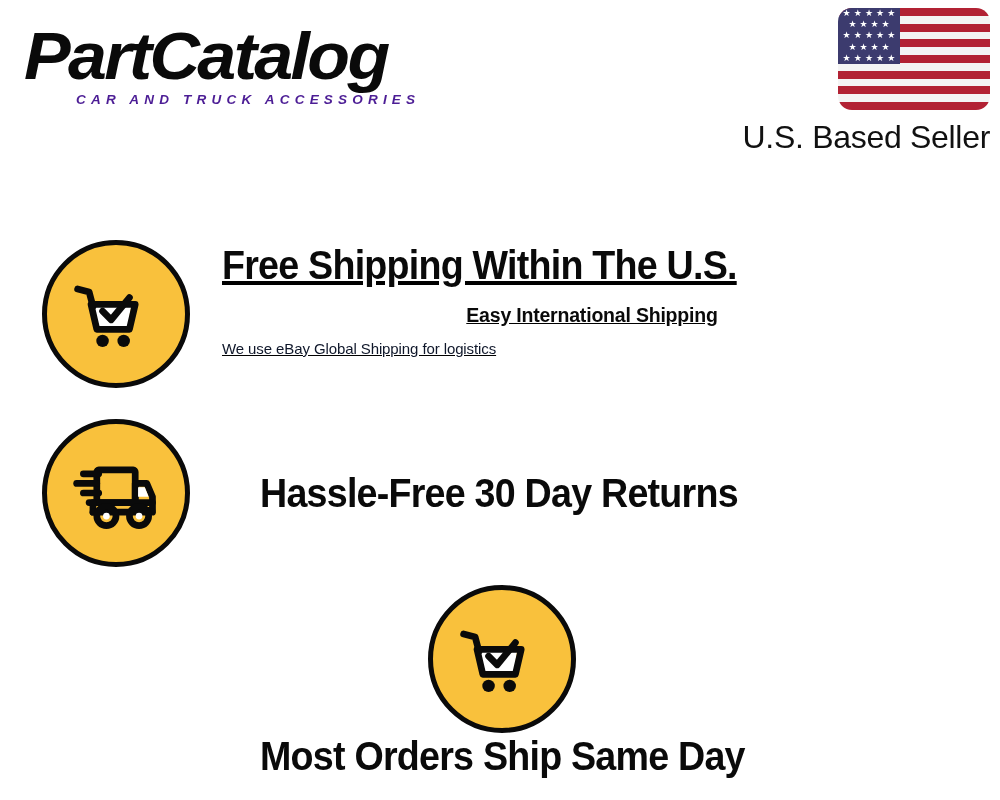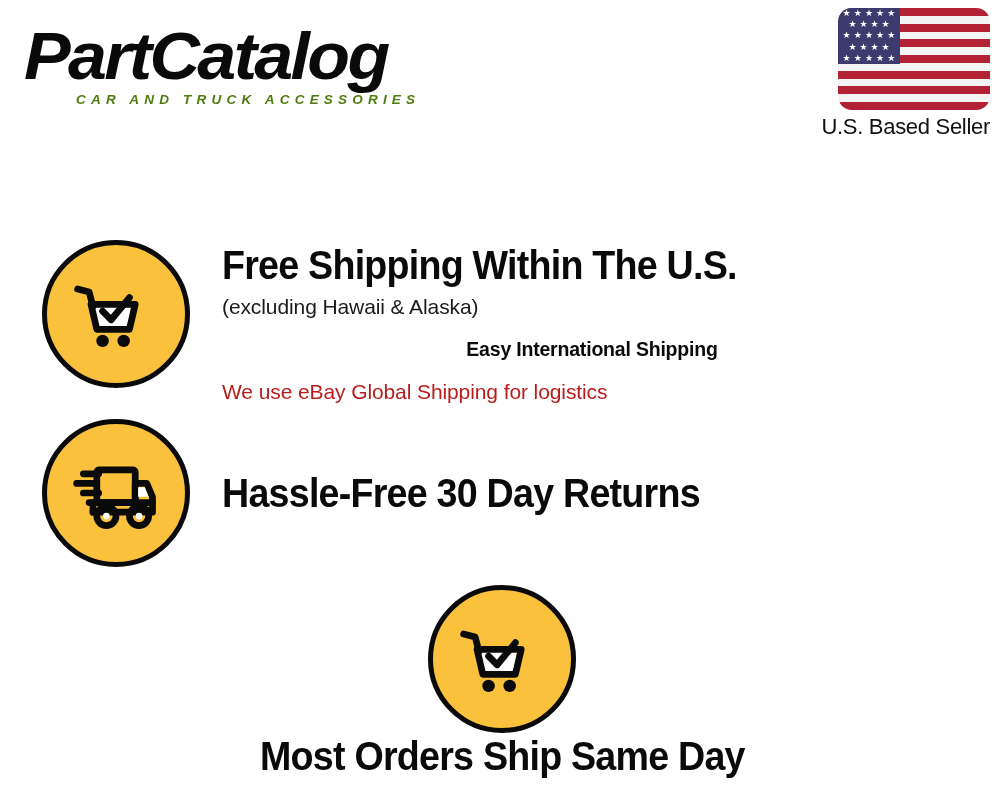--- a/index.html
+++ b/index.html
@@ -53,21 +53,21 @@
   }
 
   .logo-tagline {
     margin-top: 2px;
     margin-left: 52px;
     font-family: "Liberation Sans", sans-serif;
     font-weight: 700;
     font-style: italic;
     font-size: 13.5px;
     letter-spacing: 5.2px;
-    color: #4d7c0f;
+    color: #4c1d95;
     white-space: nowrap;
   }
 
   .seller-block {
     position: absolute;
     right: 10px;
     top: 8px;
     width: 280px;
     text-align: right;
   }
@@ -113,24 +113,24 @@
   .star {
     color: #ffffff;
     font-size: 9px;
     line-height: 9px;
   }
   .star-row.offset {
     padding: 0 9px;
   }
 
   .seller-label {
-    margin-top: 0;
+    margin-top: 10px;
     font-family: "Liberation Sans", sans-serif;
     font-weight: 400;
-    font-size: 22px;
+    font-size: 32px;
     line-height: 34px;
     color: #111111;
     letter-spacing: -0.3px;
     white-space: nowrap;
   }
 
   
   .features {
     position: absolute;
     top: 240px;
@@ -140,21 +140,21 @@
 
   .feature-row {
     position: absolute;
     left: 42px;
     width: 920px;
     display: flex;
     align-items: center;
   }
 
   .feature-row.row-1 { top: 0px;   height: 160px; align-items: flex-start; }
-  .feature-row.row-2 { top: 175px; height: 155px; }
+  .feature-row.row-2 { top: 175px; height: 155px; gap: 38px; }
   .feature-row.row-3 { top: 345px; height: 155px; flex-direction: column; }
 
   .icon-badge {
     flex: 0 0 auto;
     width: 148px;
     height: 148px;
     border-radius: 50%;
     background: #f9c13c;
     border: 5px solid #0a0a0a;
     box-sizing: border-box;
@@ -168,21 +168,21 @@
     width: 96px;
     height: 96px;
     display: block;
   }
 
   .feature-text {
     margin-left: 32px;
     flex: 1 1 auto;
   }
 
-  .feature-row.row-1 .feature-text { padding-top: 2px; }
+  .feature-row.row-1 .feature-text { padding-top: 2px; text-decoration: underline; }
 
   .headline {
     font-family: "Liberation Sans", sans-serif;
     font-weight: 700;
     font-size: 40px;
     line-height: 46px;
     color: #0a0a0a;
     letter-spacing: -0.8px;
     transform: scaleX(0.94);
     transform-origin: left center;
@@ -208,25 +208,25 @@
     color: #0a0a0a;
     letter-spacing: -0.2px;
     margin-top: 14px;
     white-space: nowrap;
     text-align: center;
   }
 
   .subline-2 {
     font-family: "Liberation Sans", sans-serif;
     font-weight: 400;
-    font-size: 21px;
+    font-size: 15px;
     line-height: 29px;
-    color: #b91c1c;
+    color: #0f172a;
     letter-spacing: -0.1px;
-    margin-top: 15px;
+    margin-top: 6px;
     white-space: nowrap;
   }
 </style>
 </head>
 <body>
 
 <div class="banner">
 
   <div class="header">
 
@@ -301,21 +301,20 @@
           <path d="M66 40 L62 64 L28 64 L24 40 Z" fill="#ffffff"></path>
           <path d="M10 24 L22 27 L26 42" fill="none" stroke="#0a0a0a" stroke-width="7" stroke-linecap="round" stroke-linejoin="round"></path>
           <path d="M24 40 L70 40 L64 66 L30 66 Z" fill="none" stroke="#0a0a0a" stroke-width="7" stroke-linecap="round" stroke-linejoin="round"></path>
           <path d="M36 47 L45 56 L64 33" fill="none" stroke="#0a0a0a" stroke-width="7" stroke-linecap="round" stroke-linejoin="round"></path>
           <circle cx="36" cy="78" r="6.5" fill="#0a0a0a"></circle>
           <circle cx="58" cy="78" r="6.5" fill="#0a0a0a"></circle>
         </svg>
       </div>
       <div class="feature-text">
         <div class="headline">Free Shipping Within The U.S.</div>
-        <div class="subline">(excluding Hawaii &amp; Alaska)</div>
         <div class="subhead">Easy International Shipping</div>
         <div class="subline-2">We use eBay Global Shipping for logistics</div>
       </div>
     </div>
 
     <div class="feature-row row-2">
       <div class="icon-badge">
         <svg viewBox="0 0 100 100" aria-hidden="true">
           <rect x="30" y="26" width="40" height="34" rx="2" fill="none" stroke="#0a0a0a" stroke-width="7"></rect>
           <path d="M70 40 L82 40 L88 54 L88 68 L70 68 Z" fill="none" stroke="#0a0a0a" stroke-width="7" stroke-linejoin="round"></path>

